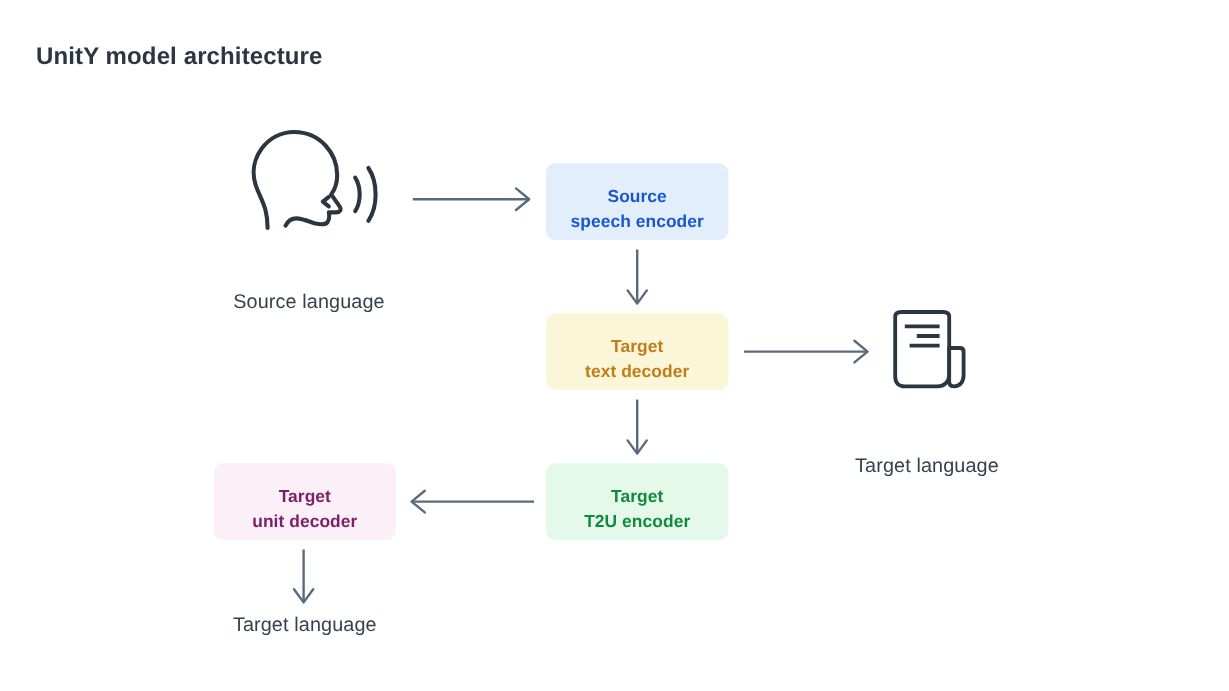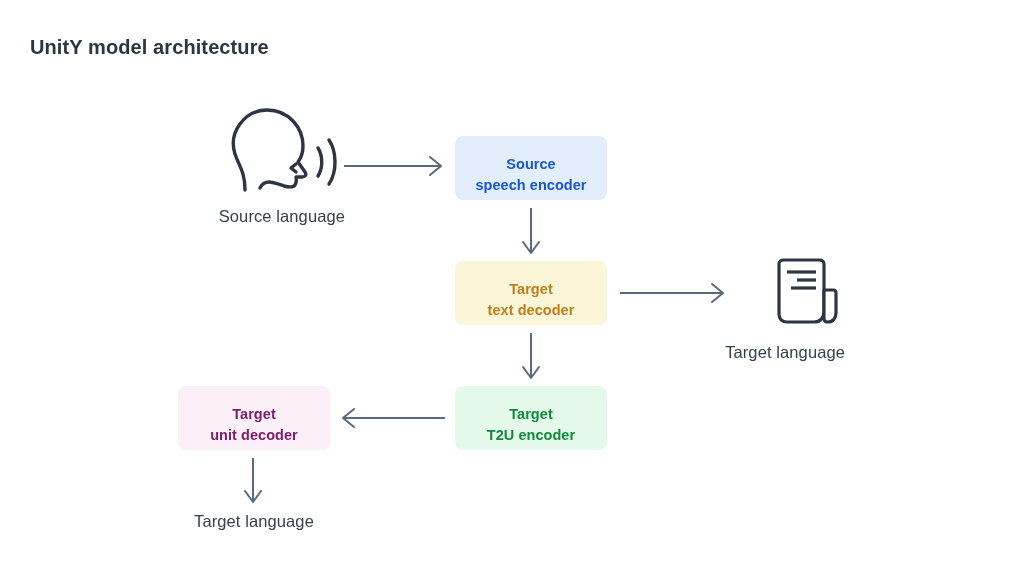--- a/index.html
+++ b/index.html
@@ -70,21 +70,22 @@
     left: 178px; top: 370px; width: 152px; height: 64px;
     background: #fbeff8;
     color: #7d2069;
   }
 
   
   .icon-group {
     position: absolute;
     display: flex;
     flex-direction: column;
-    align-items: flex-end;
+    align-items: center;
+    gap: 36px;
   }
   .endpoint-label {
     font-size: 16.5px;
     color: #35414d;
     letter-spacing: 0.1px;
     white-space: nowrap;
   }
 
   #icon-group-source-language {
     left: 170px; top: 86px; width: 175px;

